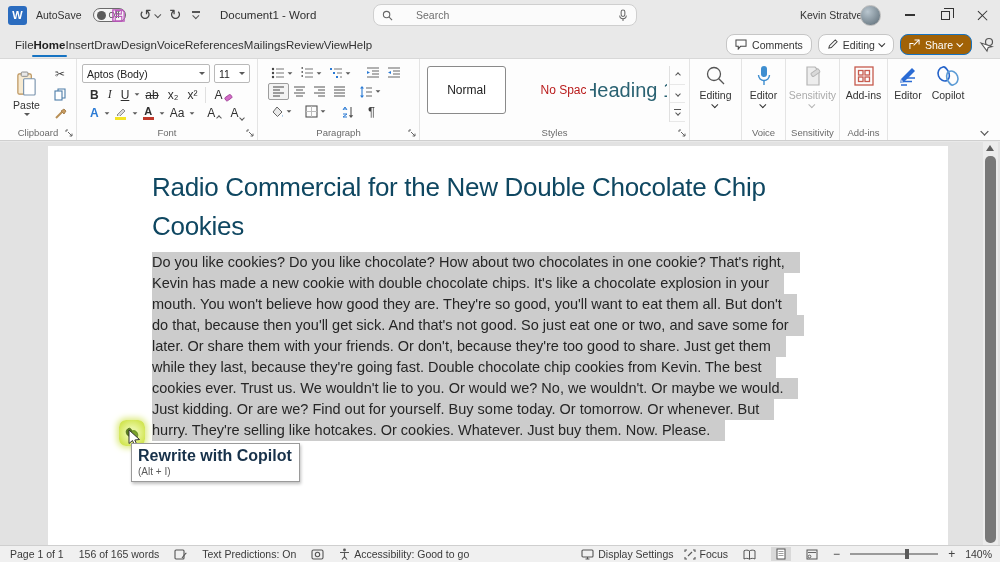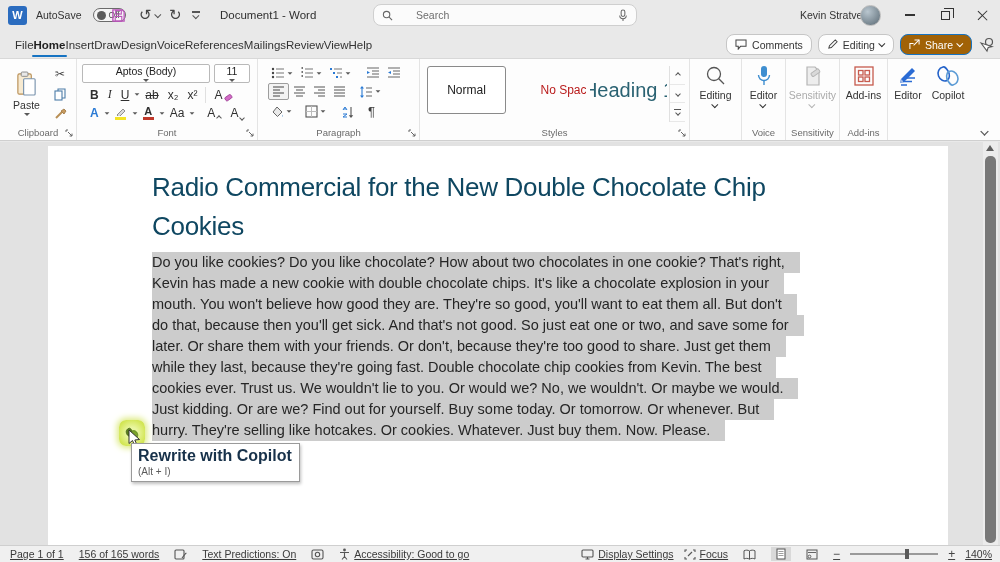--- a/index.html
+++ b/index.html
@@ -48,21 +48,21 @@
   .rg-label { height:16px; display:flex; align-items:center; justify-content:center; gap:4px; font-size:9.5px; color:#6a6a6a; position:relative; }
   .launcher { position:absolute; right:3px; bottom:3px; }
   .dda { display:inline-block; width:0; height:0; border-left:3px solid transparent; border-right:3px solid transparent; border-top:3.5px solid #5a5a5a; }
   .sm-btn { display:flex; align-items:center; justify-content:center; gap:2px; padding:2px 3px; border-radius:2px; color:#3f3f3f; }
   .frow { display:flex; align-items:center; gap:1px; padding:1px 4px; }
   .divv { width:1px; height:16px; background:#e0e0e0; margin:0 3px; }
 
   .paste-btn { width:40px; display:flex; flex-direction:column; align-items:center; justify-content:center; gap:2px; font-size:10.5px; color:#333; }
   .clip-col { display:flex; flex-direction:column; justify-content:center; gap:3px; }
 
-  .combo { border:1px solid #b9b9b9; border-radius:2px; background:#fff; height:19px; display:flex; align-items:center; justify-content:space-between; padding:0 4px; font-size:10.5px; color:#222;flex-direction:column; }
+  .combo { border:1px solid #b9b9b9; border-radius:2px; background:#fff; height:19px; display:flex; align-items:center; justify-content:space-between; padding:0 4px; font-size:10.5px; color:#222; }
   .fbtn { font-size:12px; color:#2f2f2f; padding:1px 4px; display:flex; align-items:flex-end; gap:2px; }
   .bold { font-weight:bold; } .ital { font-style:italic; font-family:"Liberation Serif",serif; }
   .undl { text-decoration:underline; } .strike { text-decoration:line-through; }
   .fx-a { color:#2a7ad4; font-weight:bold; }
   .bar-under { display:flex; flex-direction:column; align-items:center; line-height:10px; }
   .bar-under .cbar { width:11px; height:3px; margin-top:1px; }
   .chv-u { display:inline-block; width:4px; height:4px; border-left:1.2px solid #555; border-top:1.2px solid #555; transform:rotate(45deg); }
   .chv-d2 { display:inline-block; width:4px; height:4px; border-left:1.2px solid #555; border-bottom:1.2px solid #555; transform:rotate(-45deg); }
 
   .style-card { width:79px; height:48px; border:1px solid transparent; border-radius:3px; display:flex; align-items:center; justify-content:center; margin:2px 1px; overflow:hidden; white-space:nowrap; }
@@ -92,21 +92,21 @@
   .cursor-svg { position:absolute; left:79px; top:283px; }
 
   .vscroll { position:absolute; right:2px; top:0; bottom:0; width:15px; background:#ececec; }
   .vs-up { position:absolute; top:3px; left:3px; width:0; height:0; border-left:4.5px solid transparent; border-right:4.5px solid transparent; border-bottom:6px solid #5f5f5f; }
   .vs-thumb { position:absolute; top:14px; bottom:2px; left:2px; width:11px; background:#787878; border-radius:5px; }
 
   
   .statusbar { position:absolute; bottom:0; left:0; width:1000px; height:17px; background:#f0f0f0; border-top:1px solid #cfcfcf; display:flex; align-items:center; font-size:10.5px; color:#3a3a3a; }
   .sb-left { display:flex; align-items:center; gap:15px; padding-left:10px; }
   .sb-right { margin-left:auto; display:flex; align-items:center; gap:10px; padding-right:8px; }
-  .sb-item { display:flex; align-items:center; gap:4px;text-decoration:underline; }
+  .sb-item { display:flex; align-items:center; gap:4px; }
   .sb-view { padding:1px 5px; display:flex; align-items:center; }
   .sb-view.active { background:#d9d9d9; }
   .zoom-track { width:88px; height:2px; background:#9a9a9a; position:relative; }
   .zoom-thumb { position:absolute; left:62%; top:-4px; width:4px; height:10px; background:#5a5a5a; }
   .zoom-glyph { font-size:12px; color:#444; }
 </style>
 </head>
 <body>
 
 <div class="titlebar">

